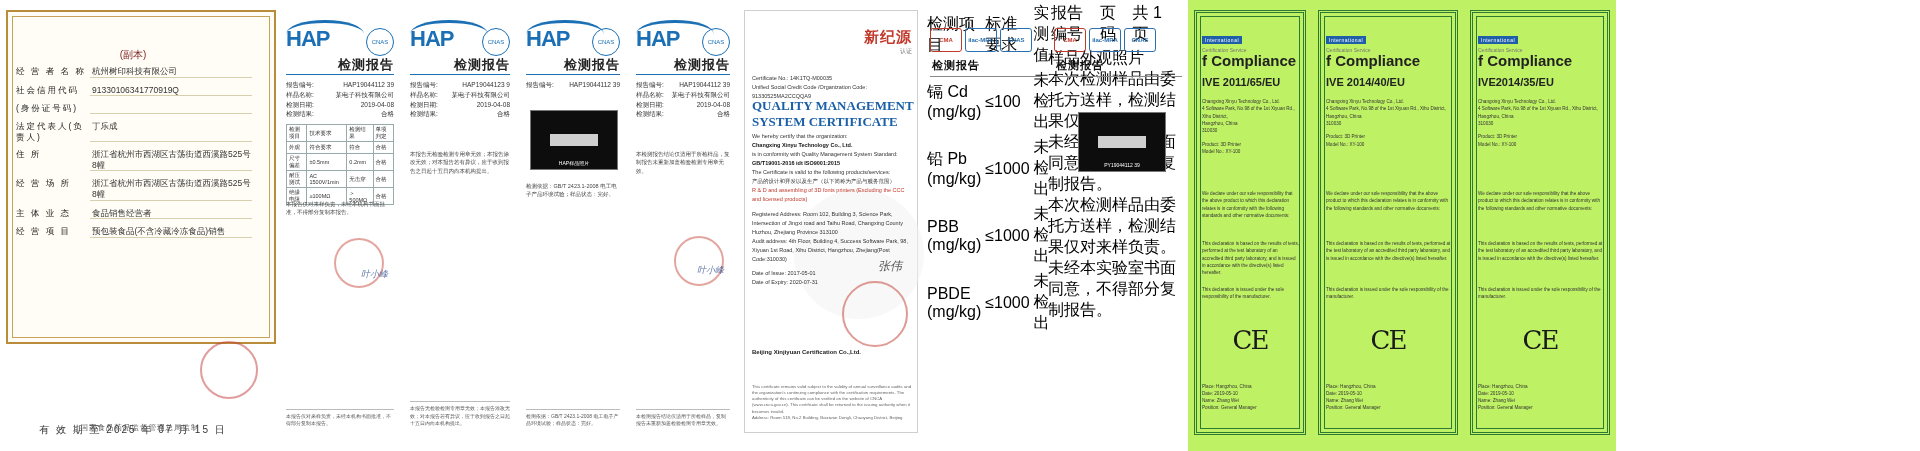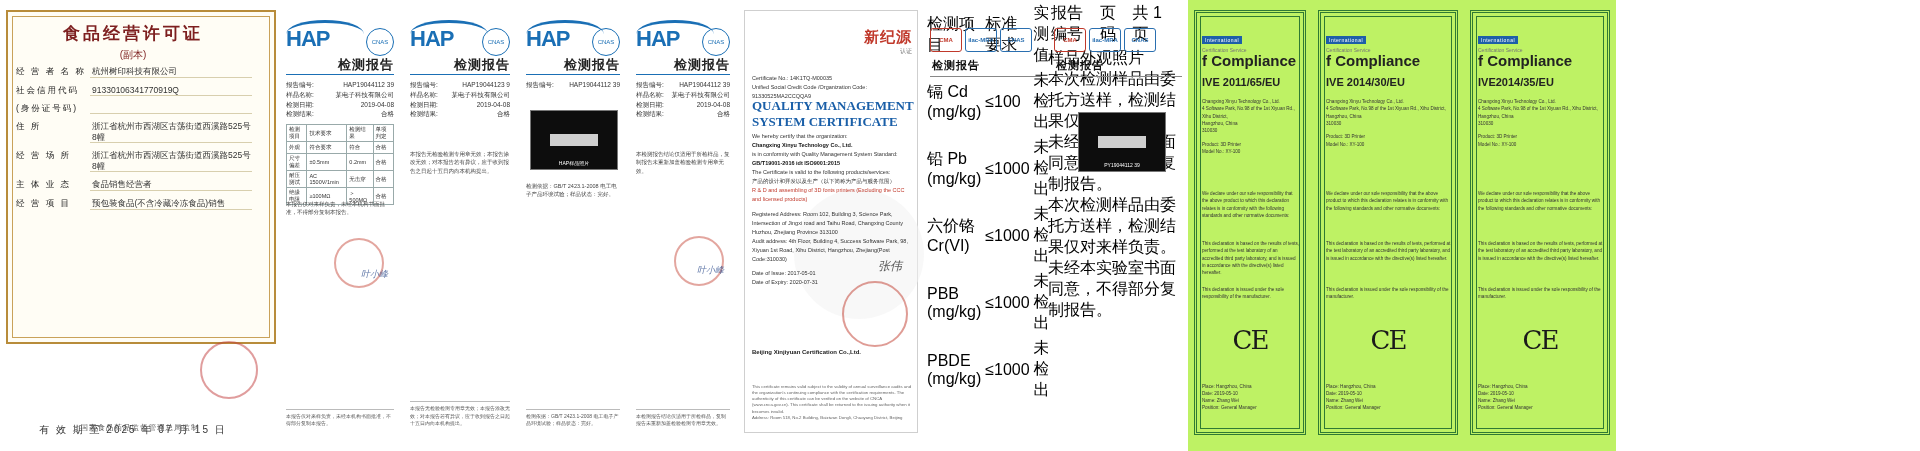--- a/index.html
+++ b/index.html
@@ -89,34 +89,37 @@
   .d11{left:1464px;width:152px;height:451px;}
   .pad{position:absolute;left:1616px;top:0;width:304px;height:451px;background:#fff;}
 </style>
 </head>
 <body>
 
 <div class="strip">
 
   <div class="doc d1">
     <div class="paper"></div>
-    <div class="ttl">食品经营许可证</div>
     <div class="sub">(副本)</div>
     <div class="rows">
       <div class="row">
           <span class="k">经 营 者 名 称</span>
           <span class="v">杭州树印科技有限公司</span>
         </div>
       <div class="row">
           <span class="k">社会信用代码</span>
           <span class="v">91330106341770919Q</span>
         </div>
       <div class="row">
           <span class="k">(身份证号码)</span>
           <span class="v"></span>
+        </div>
+      <div class="row">
+          <span class="k">法定代表人(负责人)</span>
+          <span class="v">丁乐成</span>
         </div>
       <div class="row">
           <span class="k">住          所</span>
           <span class="v">浙江省杭州市西湖区古荡街道西溪路525号8幢</span>
         </div>
       <div class="row">
           <span class="k">经 营 场 所</span>
           <span class="v">浙江省杭州市西湖区古荡街道西溪路525号8幢</span>
         </div>
       <div class="row">
@@ -339,25 +342,20 @@
             <td>镉 Cd (mg/kg)</td>
             <td>≤100</td>
             <td>未检出</td>
           </tr>
       <tr>
             <td>铅 Pb (mg/kg)</td>
             <td>≤1000</td>
             <td>未检出</td>
           </tr>
       <tr>
-            <td>六价铬 Cr(VI)</td>
-            <td>≤1000</td>
-            <td>未检出</td>
-          </tr>
-      <tr>
             <td>PBB (mg/kg)</td>
             <td>≤1000</td>
             <td>未检出</td>
           </tr>
       <tr>
             <td>PBDE (mg/kg)</td>
             <td>≤1000</td>
             <td>未检出</td>
           </tr>
     </tbody>
@@ -421,21 +419,21 @@
     </div>
   </div>
 
   <div class="doc d10 doc-c">
     <div class="frame"></div>
     <div class="brand">
       <span class="b1">International</span>
       <span class="b3">Certification Service</span>
     </div>
     <h2>f Compliance</h2>
-    <h3>IVE 2014/30/EU</h3>
+    <h3>IVE 2014/40/EU</h3>
     <div class="para" style="top:98px">
       <div>Changxing Xinyu Technology Co., Ltd.</div>
       <div>4 Software Park, No.98 of the 1st Xiyuan Rd., Xihu District,</div>
       <div>Hangzhou, China</div>
       <div>310030</div>
       <div style="height:6px"></div>
       <div><span>Product:</span> <span>3D Printer</span></div>
       <div><span>Model No.:</span> <span>XY-100</span></div>
     </div>
     <div class="para" style="top:190px">We declare under our sole responsibility that the above product to which this declaration relates is in conformity with the following standards and other normative documents:</div>

